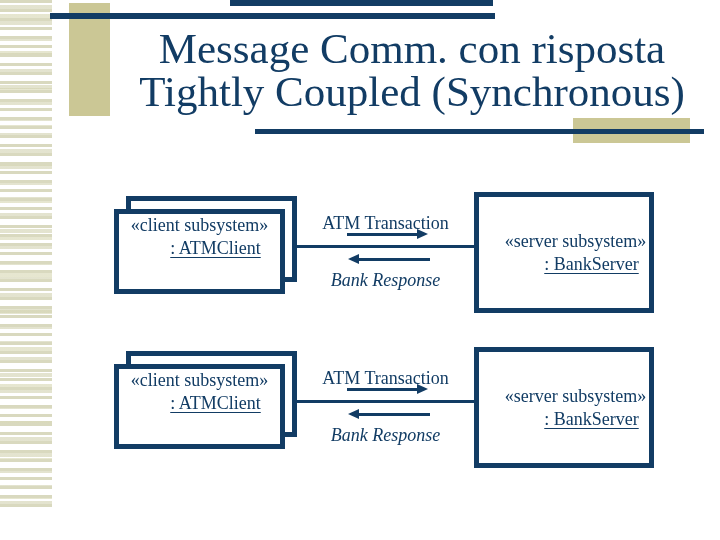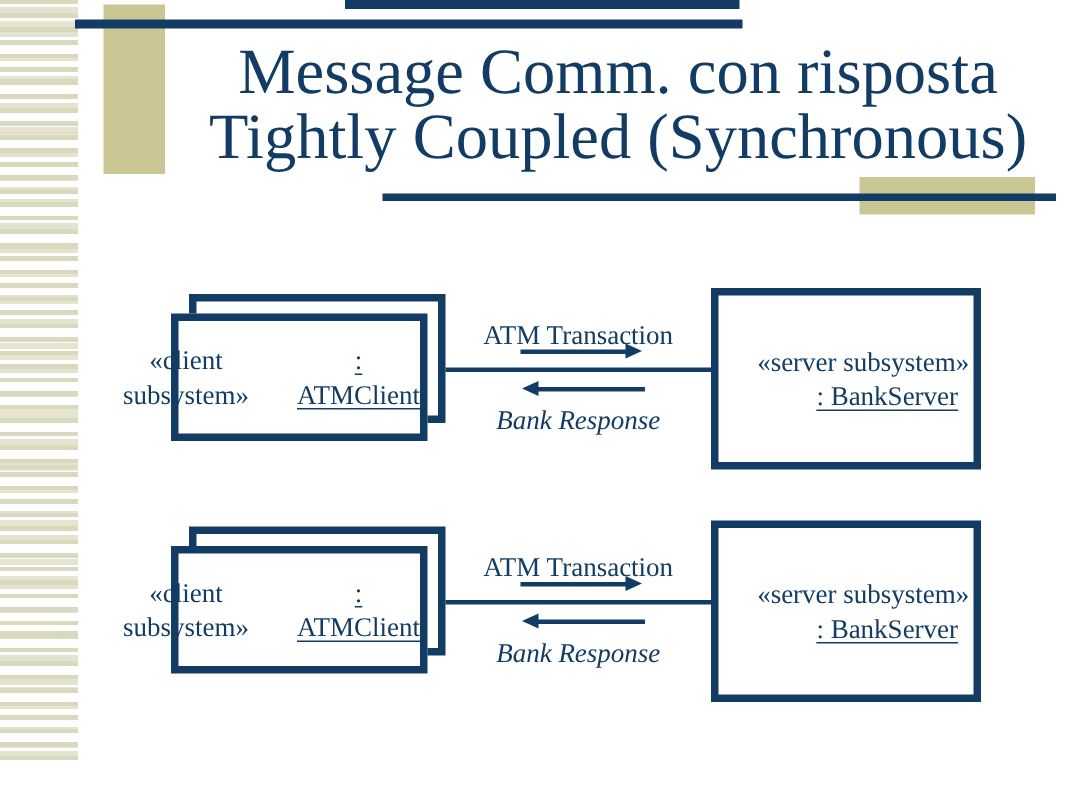--- a/index.html
+++ b/index.html
@@ -47,21 +47,21 @@
   .g1 { top:190px; }
   .g2 { top:345px; }
 
   .box {
     position:absolute; background:#fff;
     border:5px solid var(--navy); box-sizing:border-box;
     color:var(--navy); font-size:18px; line-height:23px; text-align:center;
   }
   .back   { left:16px; top:6px;  width:171px; height:86px; }
   .front  { left:4px;  top:19px; width:171px; height:85px;
-            display:flex; flex-direction:row; justify-content:flex-end; align-items:center; }
+            display:flex; flex-direction:column; justify-content:flex-start; align-items:center; }
   .server { left:364px; top:2px; width:180px; height:121px;
             display:flex; flex-direction:column; justify-content:center; align-items:center;padding-left:23px; }
   .iname { text-decoration:underline; text-underline-offset:3px;margin-left:32px; }
 
   .connector { position:absolute; left:187px; top:55px; width:177px; height:3px; background:var(--navy); }
 
   .arrow { position:absolute; height:11px; }
   .arrow .shaft { position:absolute; top:4px; height:3px; background:var(--navy); }
   .arrow .head  { position:absolute; width:0; height:0; top:0; }
   .arrow-right { left:237px; top:39px; width:81px; }

